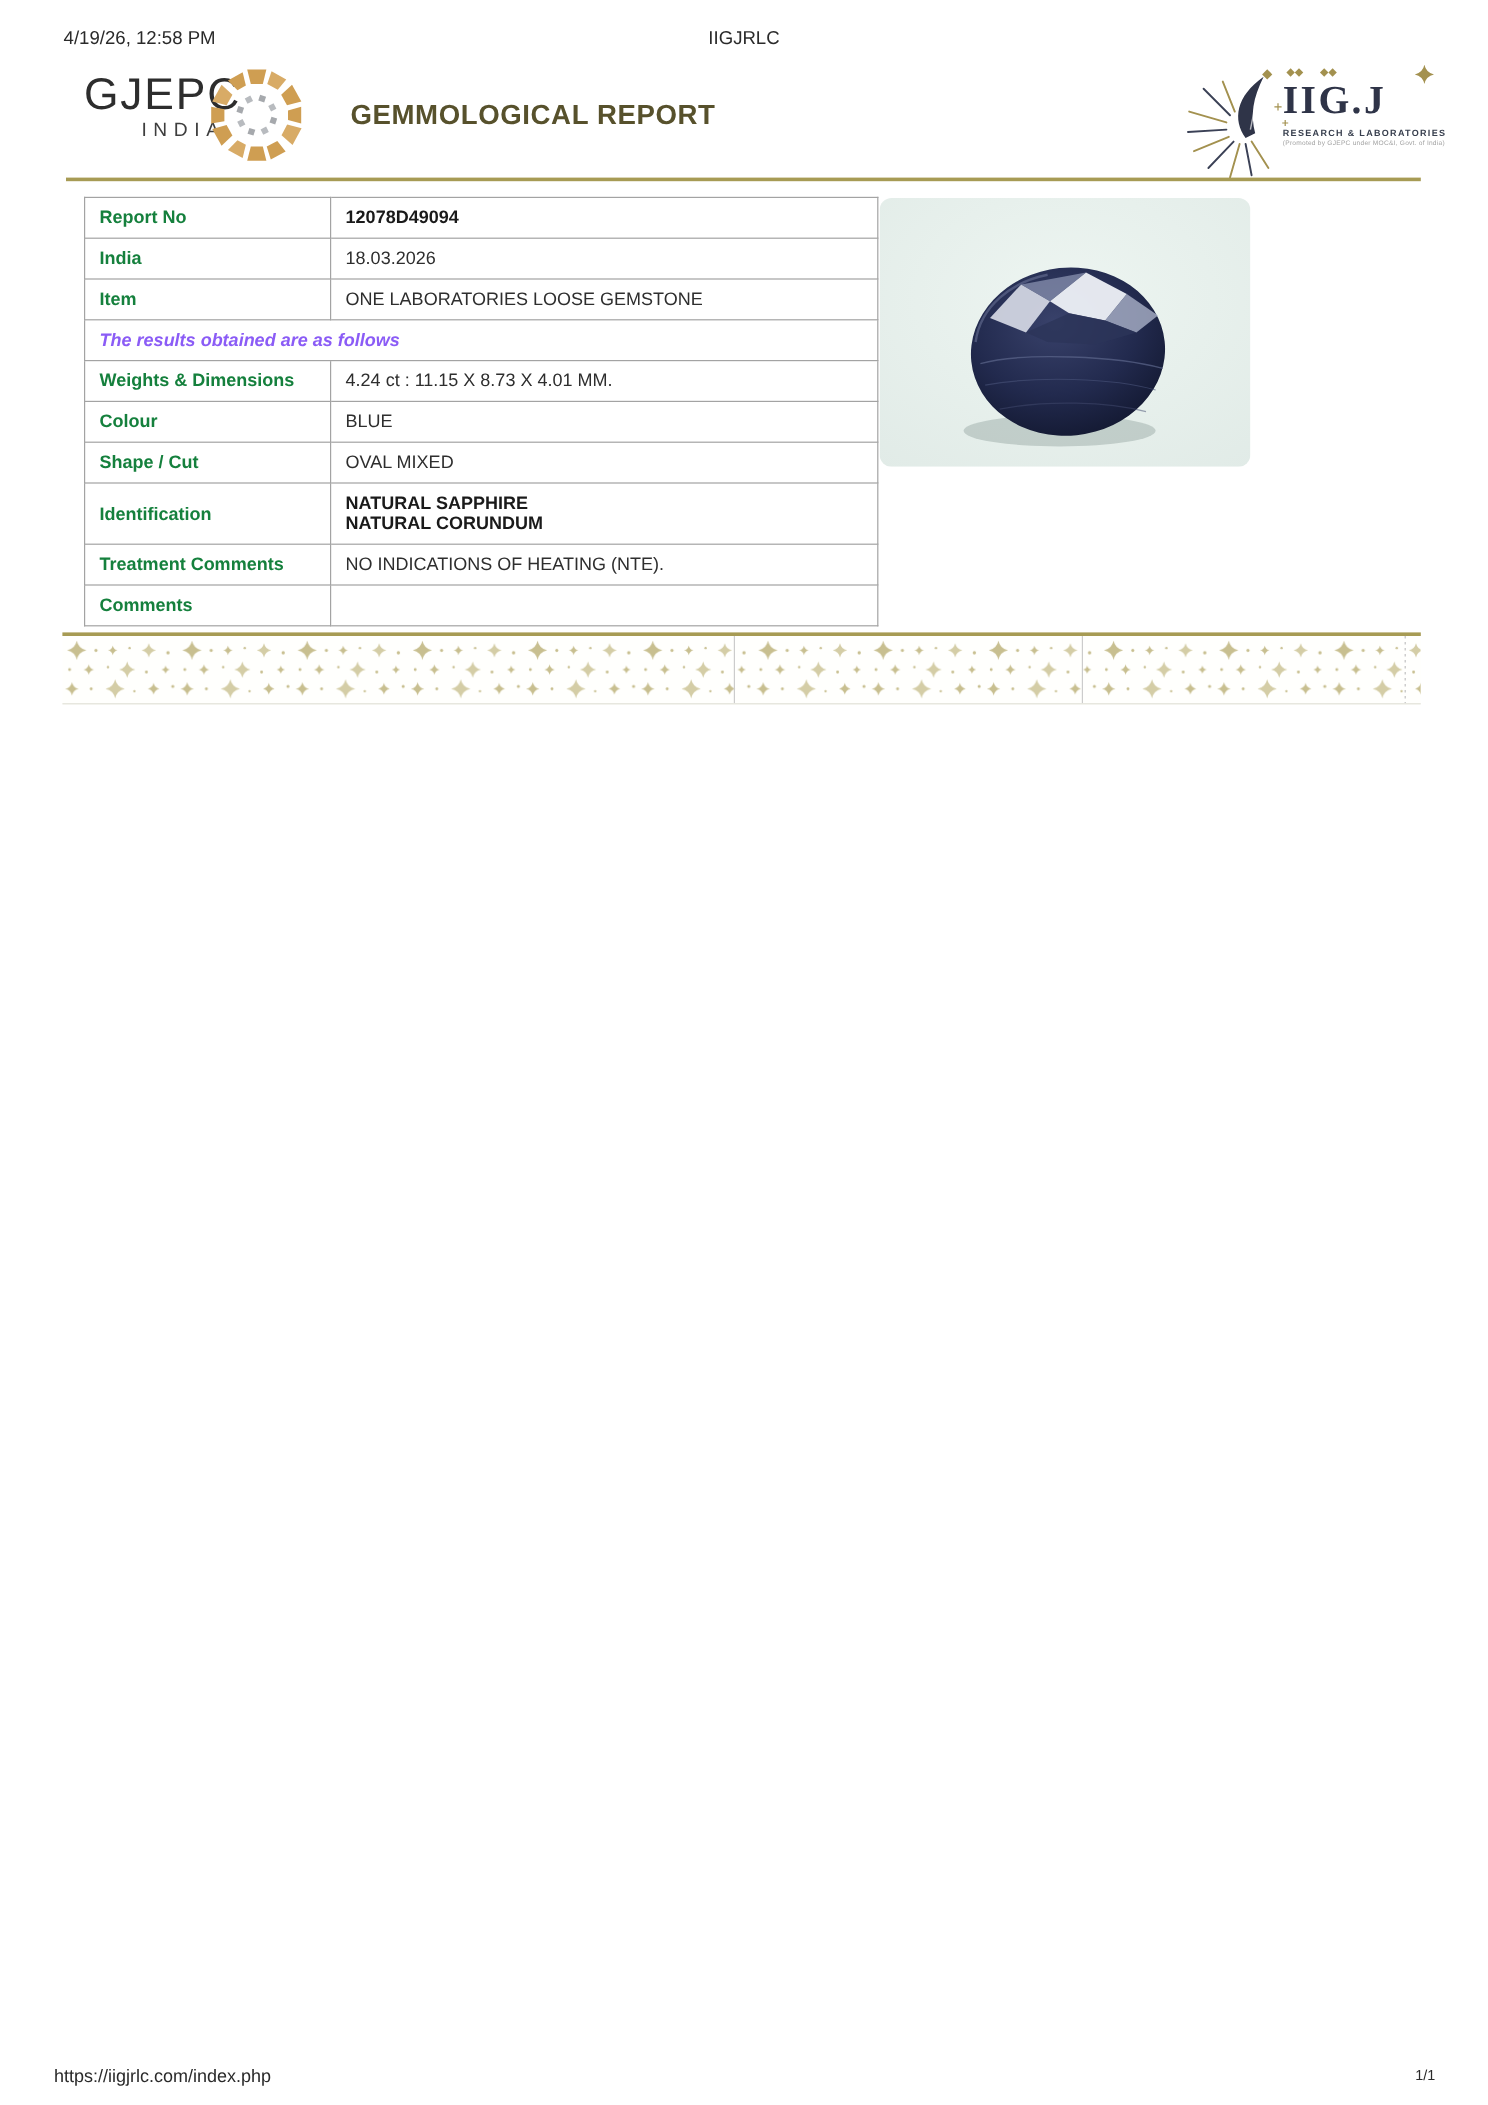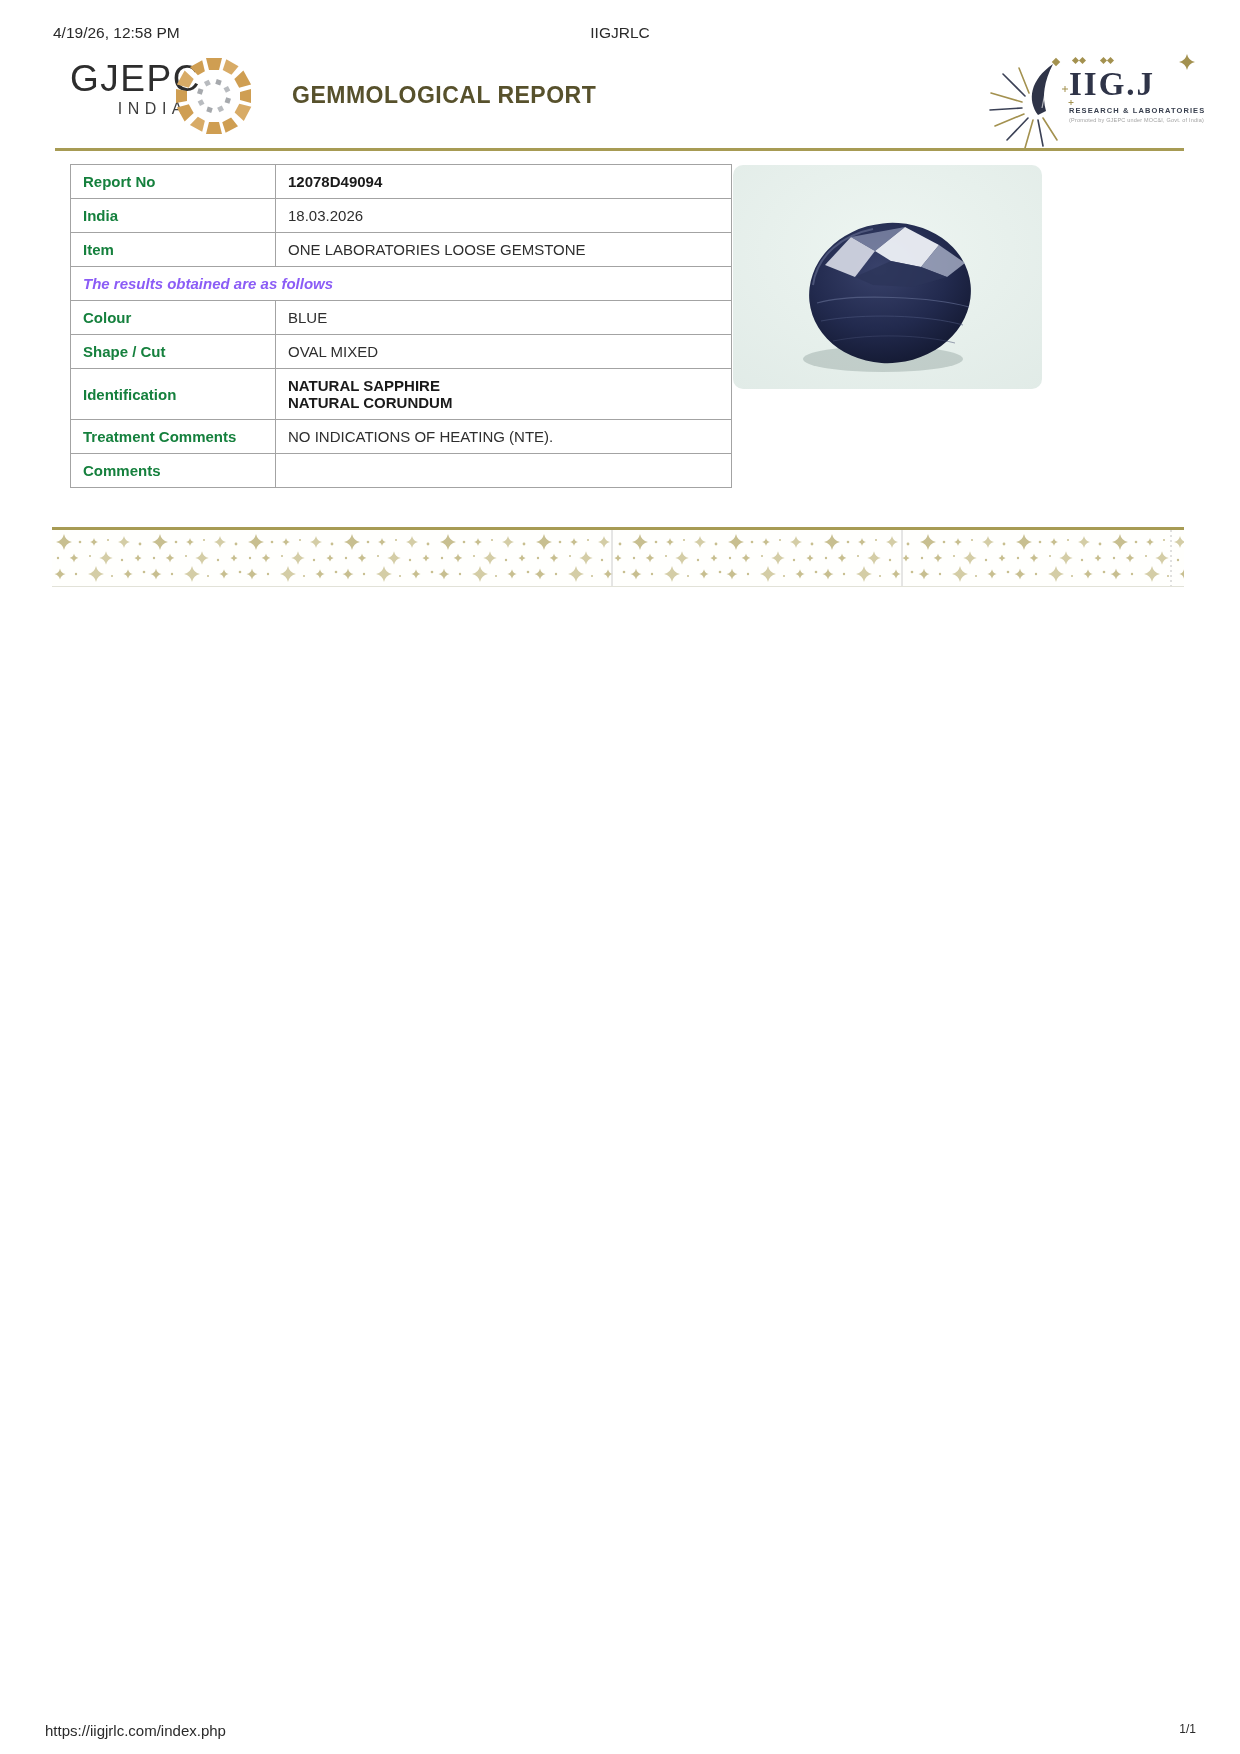--- a/index.html
+++ b/index.html
@@ -150,20 +150,24 @@
           <td class="value">18.03.2026</td>
         </tr>
         <tr>
           <td class="label">Item</td>
           <td class="value">ONE LABORATORIES LOOSE GEMSTONE</td>
         </tr>
         <tr>
           <td colspan="2" class="section">The results obtained are as follows</td>
         </tr>
         <tr>
+          <td class="label">Weights &amp; Dimensions</td>
+          <td class="value">4.24 ct : 11.15 X 8.73 X 4.01 MM.</td>
+        </tr>
+        <tr>
           <td class="label">Colour</td>
           <td class="value">BLUE</td>
         </tr>
         <tr>
           <td class="label">Shape / Cut</td>
           <td class="value">OVAL MIXED</td>
         </tr>
         <tr>
           <td class="label">Identification</td>
           <td class="value bold">NATURAL SAPPHIRE

